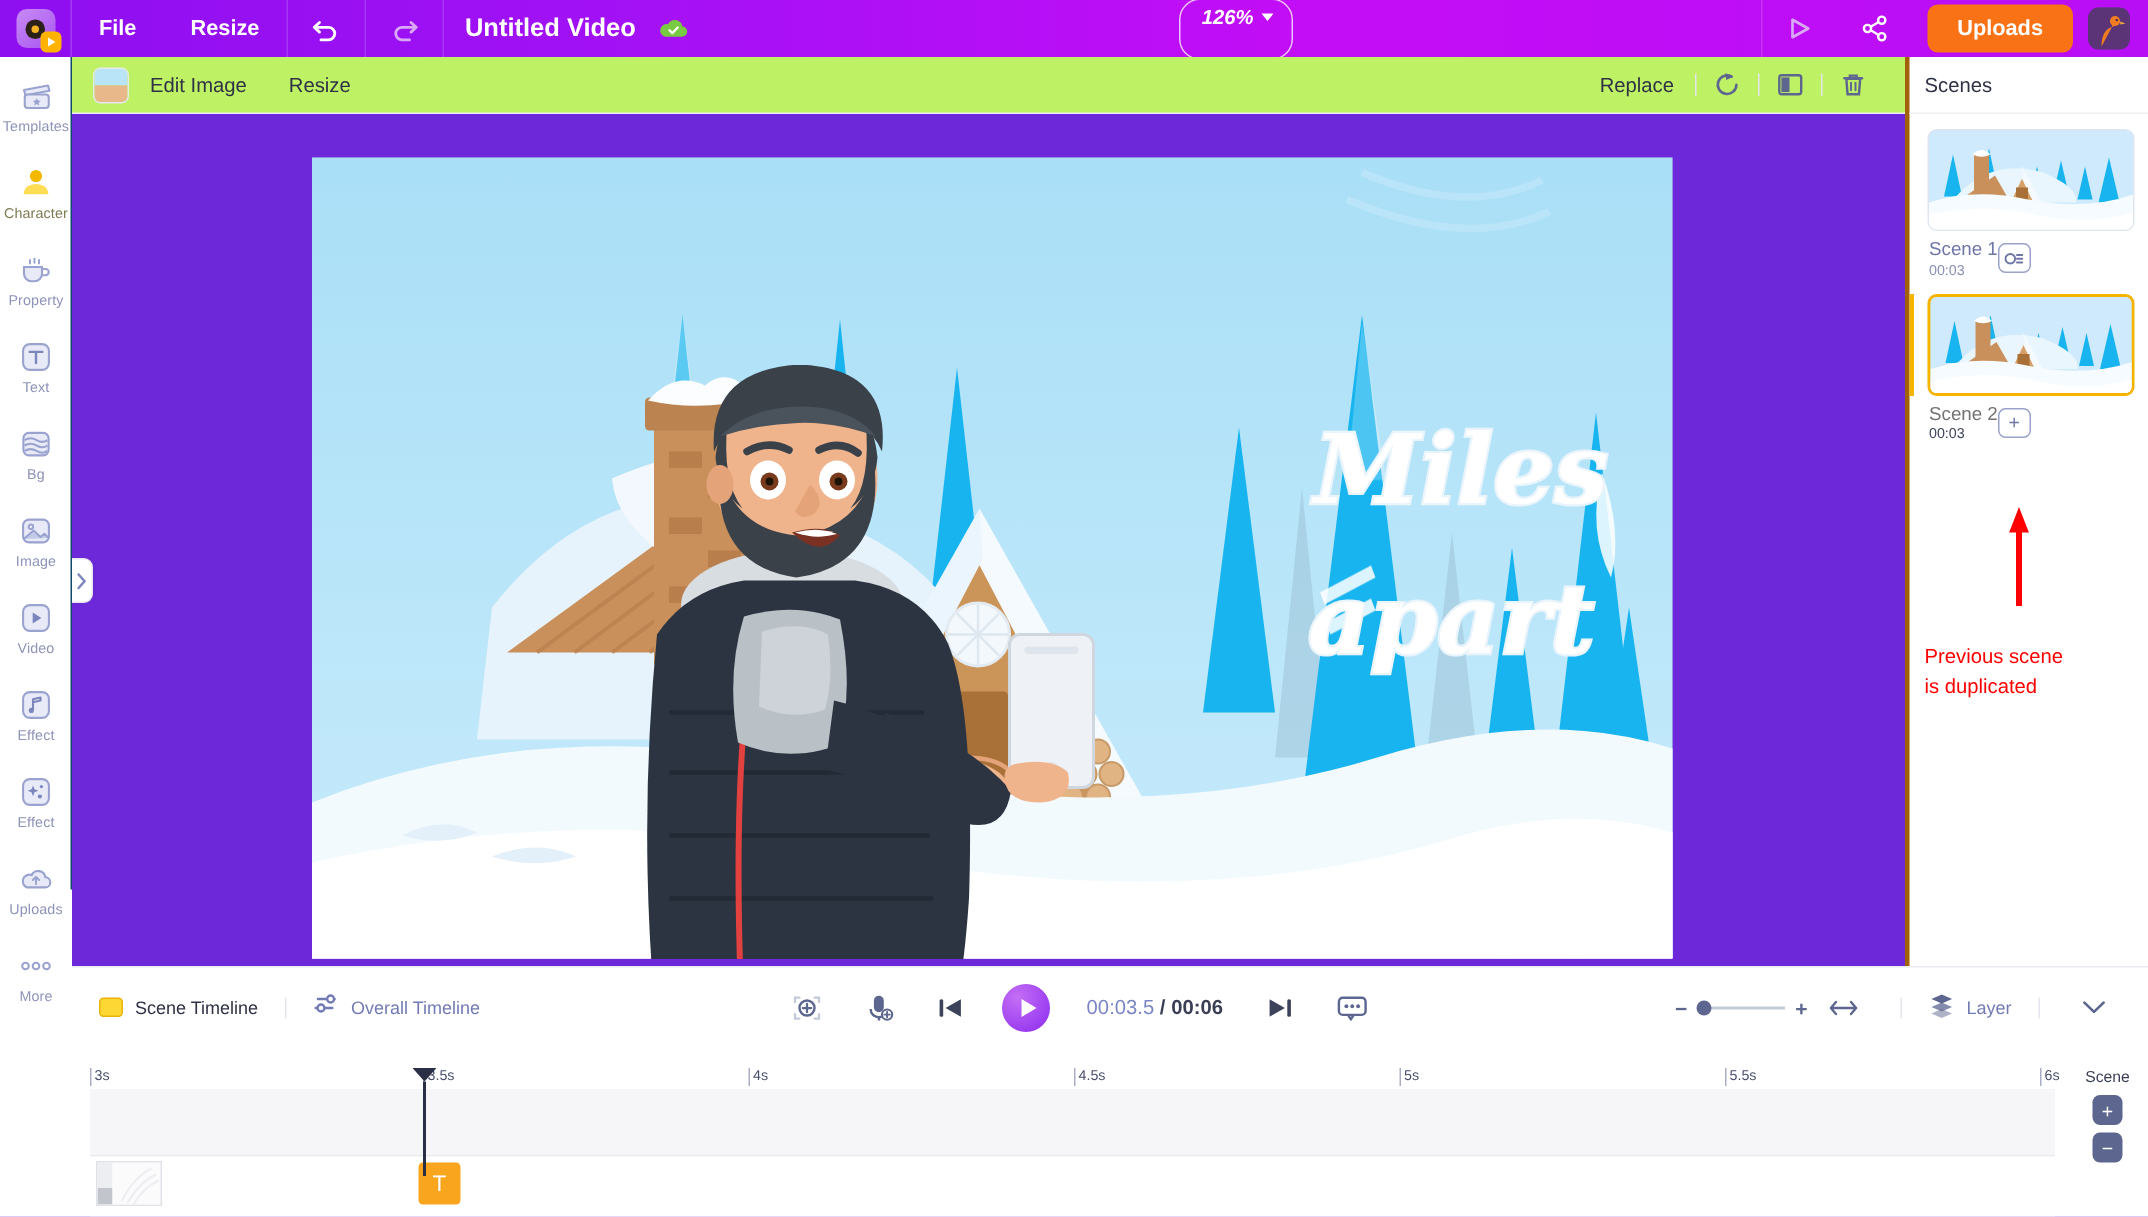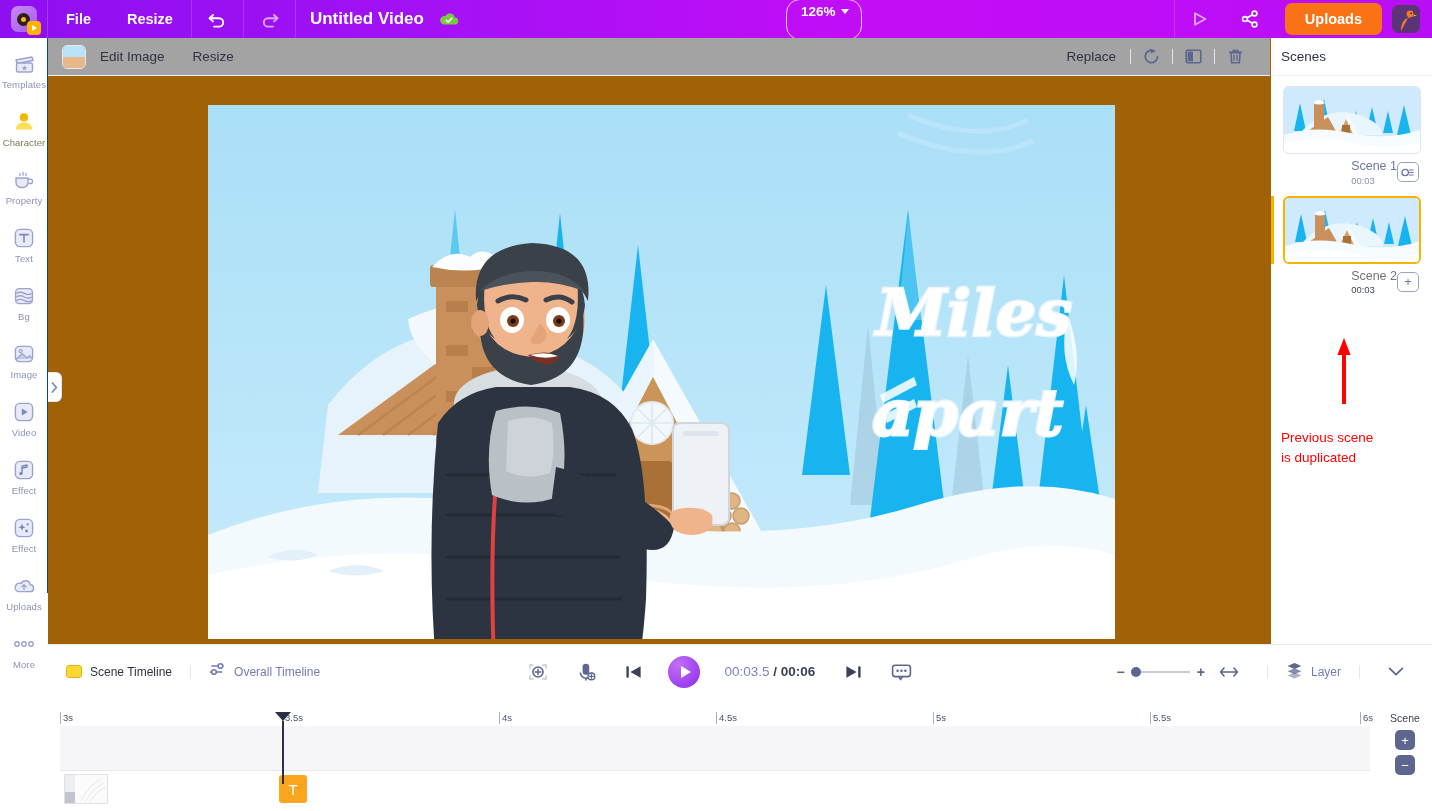--- a/index.html
+++ b/index.html
@@ -47,21 +47,21 @@
   }
   .tb-sep { width: 1px; height: 38px; background: rgba(255,255,255,.16); }
   .tb-ico { padding: 0 16px; height: 38px; display: flex; align-items: center; }
   .tb-ico svg { display: block; }
   .tb-title { color: #fff; font-size: 17px; font-weight: bold; padding-left: 14px; }
   .tb-cloud { padding: 0 14px; display: flex; align-items: center; }
   .spacer { flex: 1; }
   .zoombadge {
     border: 1.6px solid rgba(255,255,255,.75); border-radius: 14px;
     color: #fff; font-size: 13.5px; font-weight: bold;
-    padding: 4px 12px 20px 14px; display: flex; align-items: center; gap: 5px;
+    padding: 4px 12px 20px 14px; display: flex; align-items: center; gap: 5px; font-style: italic;
   }
   .zoombadge .cv {
     width: 0; height: 0; border-left: 4px solid transparent; border-right: 4px solid transparent;
     border-top: 5px solid #fff;
   }
   .publish {
     background: #f97316; color: #fff; font-size: 14.5px; font-weight: bold;
     border: none; border-radius: 7px; padding: 8px 20px; cursor: pointer;
     margin: 0 10px; font-family: inherit;
   }
@@ -92,65 +92,65 @@
     background: #fff; border: 1px solid #e6e6ee; border-left: none;
     border-radius: 0 6px 6px 0;
     display: flex; align-items: center; justify-content: center;
     cursor: pointer; z-index: 6;
     box-shadow: 1px 0 2px rgba(0,0,0,.04);
   }
 
   
   .subbar {
     position: absolute; left: 48px; top: 38px; width: 1222px; height: 38px;
-    background: #a3a3a3; border-bottom: 1px solid #eceef3;
+    background: #bef264; border-bottom: 1px solid #eceef3;
     display: flex; align-items: center; padding: 0 14px;
   }
   .thumb-ico {
     width: 24px; height: 24px; border-radius: 5px; overflow: hidden;
     border: 1px solid #e4e7ee; display: flex; flex-direction: column;
   }
   .thumb-ico .t { flex: 1.1; background: #b9e4f7; }
   .thumb-ico .b { flex: 1; background: #e8b88a; }
   .sb-item {
     font-size: 13.5px; color: #2f3245; padding: 0 14px; cursor: pointer; white-space: nowrap;
   }
   .sb-ico { padding: 0 11px; cursor: pointer; display: flex; align-items: center; }
   .sb-div { width: 1px; height: 15px; background: #e2e5ec; }
 
   
   .stage {
     position: absolute; left: 48px; top: 76px; width: 1222px; height: 568px;
-    background: #a16207; overflow: hidden;
+    background: #6d28d9; overflow: hidden;
   }
   .canvas {
     position: absolute; left: 160px; top: 29px; width: 907px; height: 534px;
     overflow: hidden; background: #b3e2f7;
   }
 
   
   .scenes {
     position: absolute; left: 1270px; top: 38px; width: 162px; height: 606px;
-    background: #fff; border-left: 1px solid #a16207;
+    background: #fff; border-left: 3px solid #a16207;
   }
   .scenes-hd {
     height: 38px; display: flex; align-items: center; padding-left: 10px;
     font-size: 13.5px; color: #2f3245; border-bottom: 1px solid #eff0f4;
   }
   .scene-card { position: relative; padding: 10px 12px 0 12px; }
   .scene-thumb {
     width: 138px; height: 68px; border-radius: 6px; overflow: hidden;
     border: 1px solid #dfe6f2; background: #cbe9fa; position: relative;
   }
   .scene-card.sel .scene-thumb { border: 2px solid #f5b400; }
   .scene-card.sel:before {
     content: ""; position: absolute; left: 0; top: 10px; width: 3px; height: 68px; background: #f5b400;
   }
   .scene-meta {
-    display: flex; align-items: center; justify-content: flex-end;
+    display: flex; align-items: center; justify-content: flex-start;
     padding: 5px 1px 0 1px;
   }
   .scene-name { font-size: 12.5px; color: #6f76a8; line-height: 1.25; }
   .scene-card.sel .scene-name { color: #737373; }
   .scene-time { font-size: 9.5px; color: #8a90b5; }
   .scene-card.sel .scene-time { color: #40445c; }
   .mini-btn {
     width: 22px; height: 20px; border: 1.3px solid #9aa2c9; border-radius: 5px;
     display: flex; align-items: center; justify-content: center;
     color: #6f76a8; font-size: 13px; cursor: pointer; background: #fff;

